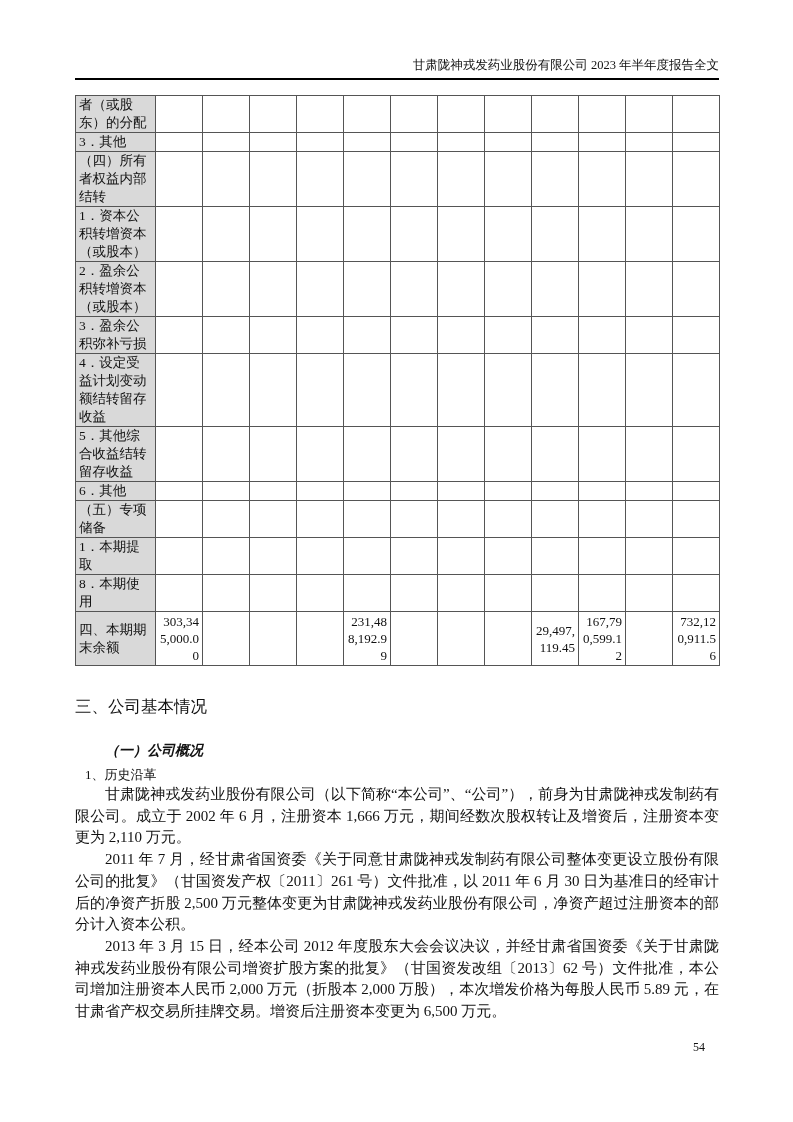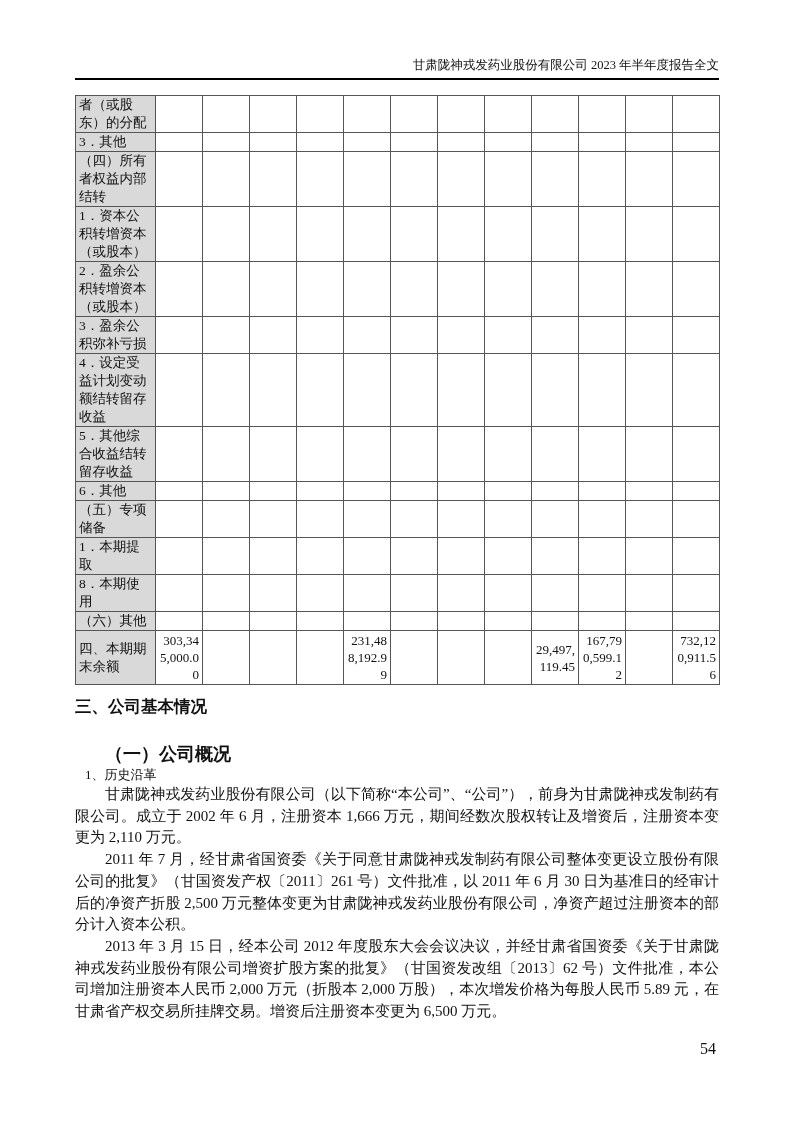--- a/index.html
+++ b/index.html
@@ -50,30 +50,31 @@
     line-height: 17px;
     padding: 0 3px;
     text-align: right;
     word-break: break-all;
   }
   .h1 {
     position: absolute;
     top: 696px;
     left: 75px;
     font-family: "Liberation Sans", "DejaVu Sans", sans-serif;
-    font-weight: bold;
+    font-weight: normal;
     font-size: 16.5px;
   }
   .h2 {
     position: absolute;
     top: 742px;
     left: 105px;
     font-family: "Liberation Sans", "DejaVu Sans", sans-serif;
     font-weight: bold;
-    font-size: 18px;
+    font-size: 14px;
+    font-style: italic;
   }
   .h3 {
     position: absolute;
     top: 766px;
     left: 85px;
     font-size: 13px;
   }
   .paragraphs {
     position: absolute;
     top: 784px;
@@ -83,22 +84,22 @@
   .paragraphs p {
     margin: 0;
     font-size: 15px;
     line-height: 21.7px;
     text-indent: 2em;
     text-align: justify;
   }
   .page-number {
     position: absolute;
     top: 1040px;
-    right: 77px;
-    font-size: 16px;
+    right: 88px;
+    font-size: 12px;
   }
 </style>
 </head>
 <body>
 
 <div class="page">
 
   <div class="doc-header">
     <span>甘肃陇神戎发药业股份有限公司 2023 年半年度报告全文</span>
   </div>
@@ -280,35 +281,20 @@
           <td class="val"></td>
           <td class="val"></td>
           <td class="val"></td>
           <td class="val"></td>
           <td class="val"></td>
           <td class="val"></td>
           <td class="val"></td>
         </tr>
         <tr style="height: 36px;">
           <td class="lbl">8．本期使用</td>
-          <td class="val"></td>
-          <td class="val"></td>
-          <td class="val"></td>
-          <td class="val"></td>
-          <td class="val"></td>
-          <td class="val"></td>
-          <td class="val"></td>
-          <td class="val"></td>
-          <td class="val"></td>
-          <td class="val"></td>
-          <td class="val"></td>
-          <td class="val"></td>
-        </tr>
-        <tr style="height: 18px;">
-          <td class="lbl">（六）其他</td>
           <td class="val"></td>
           <td class="val"></td>
           <td class="val"></td>
           <td class="val"></td>
           <td class="val"></td>
           <td class="val"></td>
           <td class="val"></td>
           <td class="val"></td>
           <td class="val"></td>
           <td class="val"></td>

